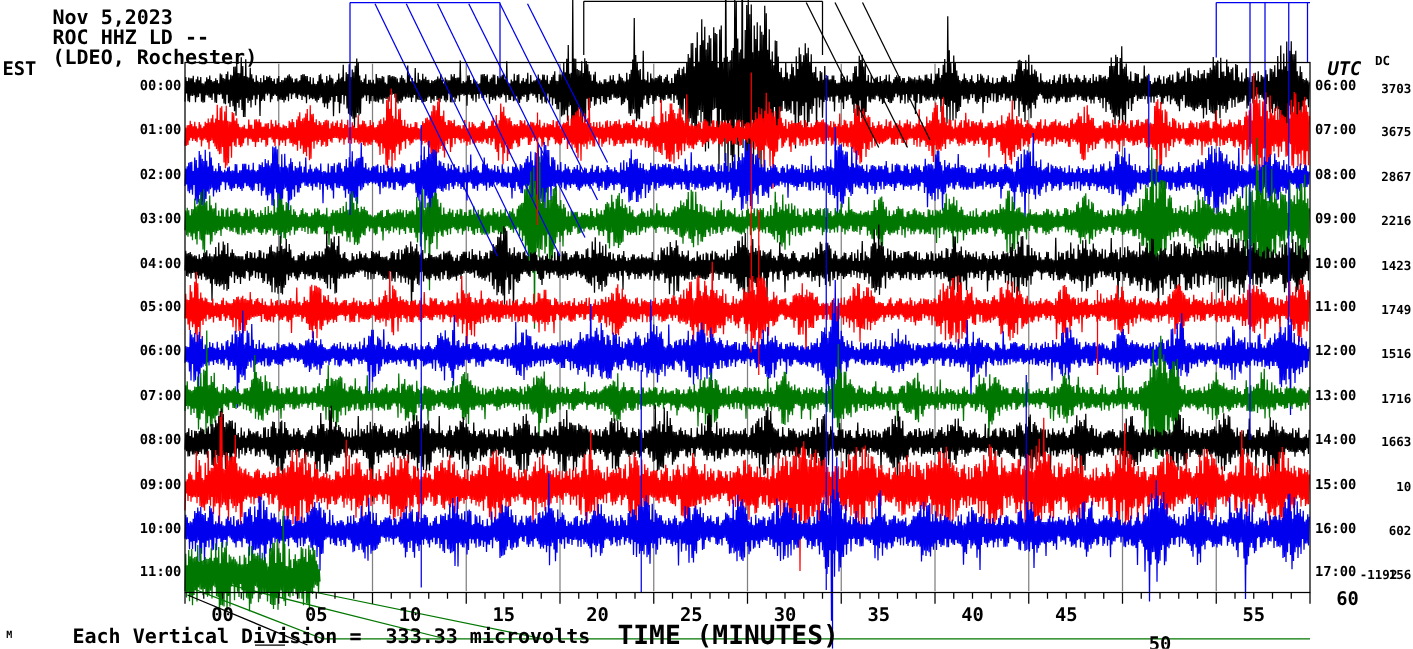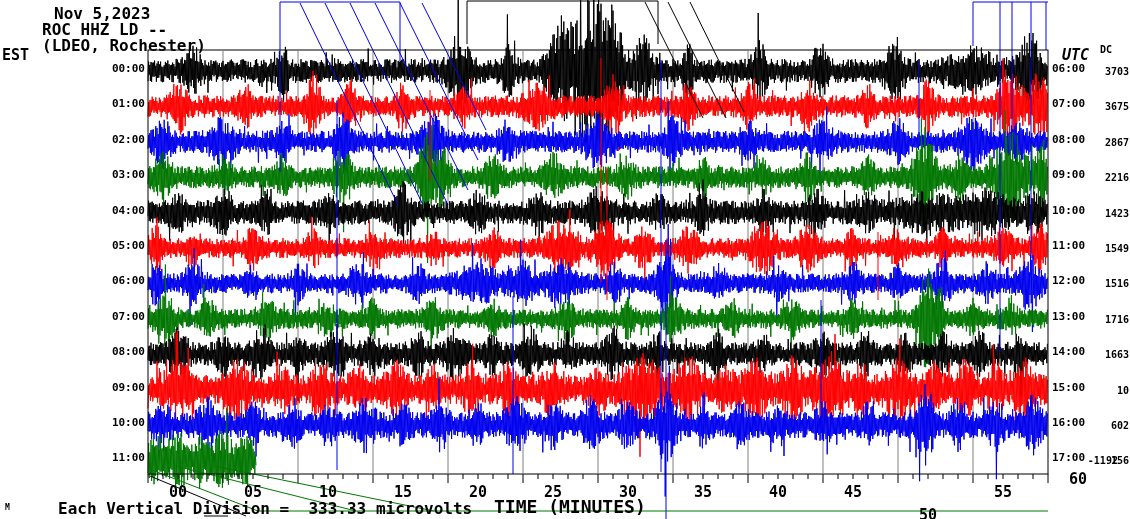--- a/index.html
+++ b/index.html
@@ -4,21 +4,21 @@
 <style>
   html,body{margin:0;padding:0;background:#fff;}
   body{width:1130px;height:519px;position:relative;overflow:hidden;
        font-family:"DejaVu Sans Mono","Liberation Mono",monospace;color:#000;}
   .abs{position:absolute;white-space:pre;}
   .titleline{font-size:16px;font-weight:bold;line-height:16px;}
   .hdr{font-size:15px;font-weight:bold;}
   .tlabel{font-size:11px;font-weight:bold;line-height:16px;}
   .dc{font-size:10px;font-weight:bold;line-height:12px;}
   .xtick{font-size:15px;font-weight:bold;text-align:center;width:34px;margin-left:30px;}
-  .xtitle{font-size:18px;font-weight:bold;}
+  .xtitle{font-size:21px;font-weight:bold;}
   .footer{font-size:16px;font-weight:bold;}
   .mark{font-size:8px;font-weight:bold;}
   #plot{position:absolute;left:0;top:0;}
   .estcol{left:55px;width:90px;text-align:right;}
   .utccol{left:1052px;width:60px;text-align:left;}
   .dccol{left:1072px;width:57px;text-align:right;}
 </style>
 </head>
 <body>
 
@@ -140,21 +140,21 @@
     <line x1="943" y1="474" x2="943" y2="479" stroke="#000" stroke-width="1"></line>
     <line x1="958" y1="474" x2="958" y2="479" stroke="#000" stroke-width="1"></line>
     <line x1="973" y1="474" x2="973" y2="483" stroke="#000" stroke-width="1"></line>
     <line x1="988" y1="474" x2="988" y2="479" stroke="#000" stroke-width="1"></line>
     <line x1="1003" y1="474" x2="1003" y2="479" stroke="#000" stroke-width="1"></line>
     <line x1="1018" y1="474" x2="1018" y2="479" stroke="#000" stroke-width="1"></line>
     <line x1="1033" y1="474" x2="1033" y2="479" stroke="#000" stroke-width="1"></line>
     <line x1="1048" y1="474" x2="1048" y2="483" stroke="#000" stroke-width="1"></line>
   </svg>
 
-<div class="abs titleline" style="left:42px;top:6px;margin-left:12px;">Nov 5,2023</div>
+<div class="abs titleline" style="left:42px;top:6px;">Nov 5,2023</div>
 <div class="abs titleline" style="left:42px;top:22px;">ROC HHZ LD --</div>
 <div class="abs titleline" style="left:42px;top:38px;">(LDEO, Rochester)</div>
 
 <div class="abs hdr" style="left:2px;top:46px;">EST</div>
 <div class="abs hdr" style="left:1062px;top:46px;font-style:italic;">UTC</div>
 <div class="abs dc" style="left:1100px;top:44px;">DC</div>
 
 <div id="est-labels">
     <div class="abs tlabel estcol" style="top: 61px;">00:00</div>
     <div class="abs tlabel estcol" style="top: 96px;">01:00</div>
@@ -182,21 +182,21 @@
     <div class="abs tlabel utccol" style="top: 380px;">15:00</div>
     <div class="abs tlabel utccol" style="top: 415px;">16:00</div>
     <div class="abs tlabel utccol" style="top: 450px;">17:00</div>
   </div>
 <div id="dc-labels">
     <div class="abs dc dccol" style="top: 66px;">3703</div>
     <div class="abs dc dccol" style="top: 101px;">3675</div>
     <div class="abs dc dccol" style="top: 137px;">2867</div>
     <div class="abs dc dccol" style="top: 172px;">2216</div>
     <div class="abs dc dccol" style="top: 208px;">1423</div>
-    <div class="abs dc dccol" style="top: 243px;">1549</div>
+    <div class="abs dc dccol" style="top: 243px;">1749</div>
     <div class="abs dc dccol" style="top: 278px;">1516</div>
     <div class="abs dc dccol" style="top: 314px;">1716</div>
     <div class="abs dc dccol" style="top: 349px;">1663</div>
     <div class="abs dc dccol" style="top: 385px;">10</div>
     <div class="abs dc dccol" style="top: 420px;">602</div>
     <div class="abs dc dccol" style="top: 455px;">-1192<span style="margin-left: -7px;">156</span></div>
   </div>
 <div id="xtick-labels">
     <div class="abs xtick" style="left: 131px; top: 483px;">00</div>
     <div class="abs xtick" style="left: 206px; top: 483px;">05</div>

